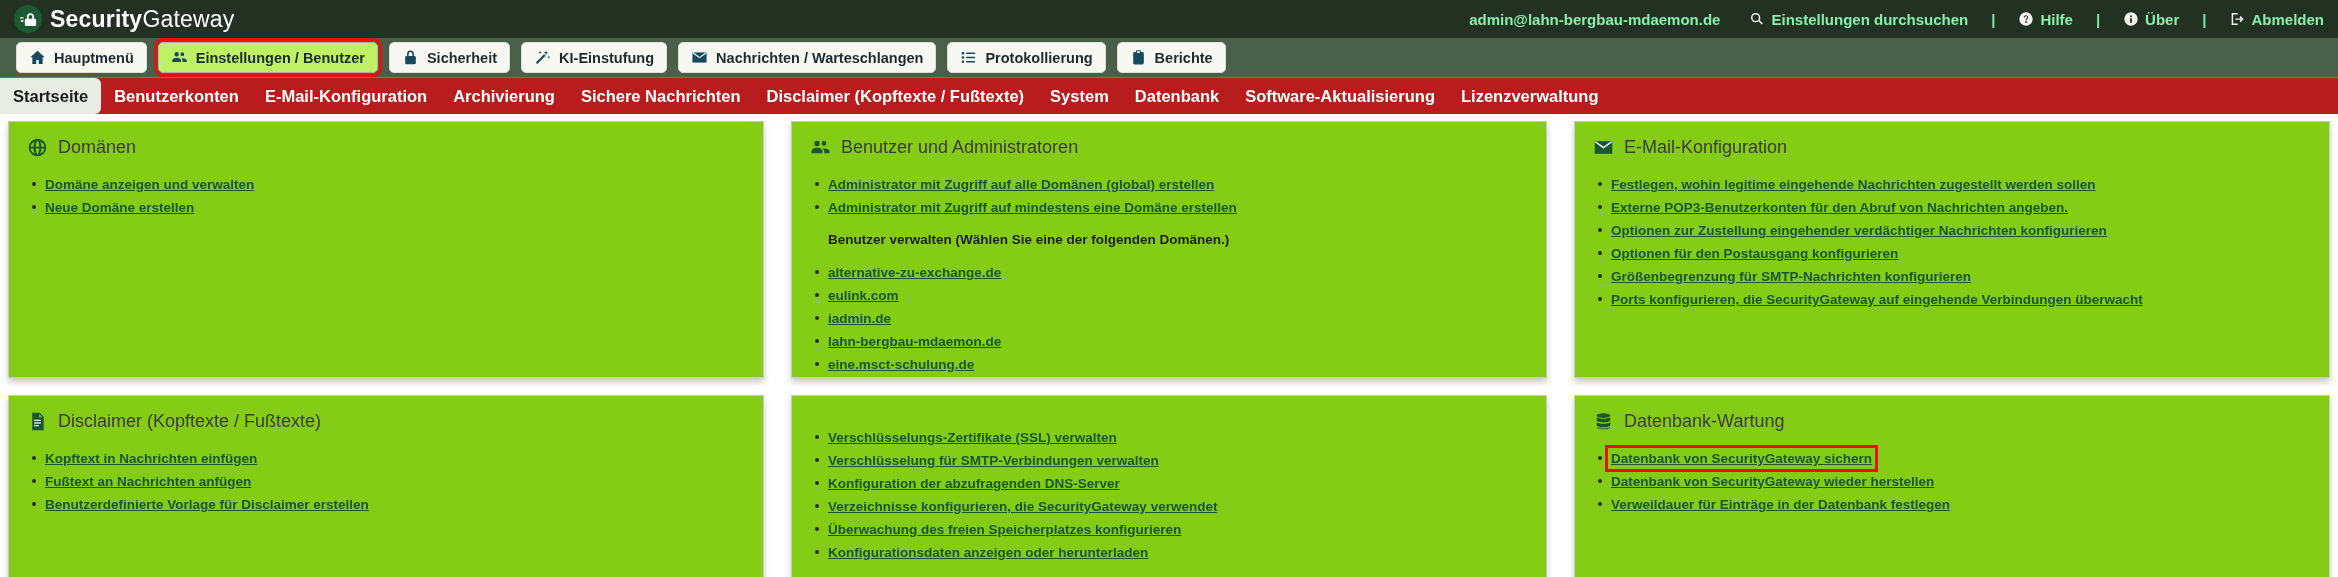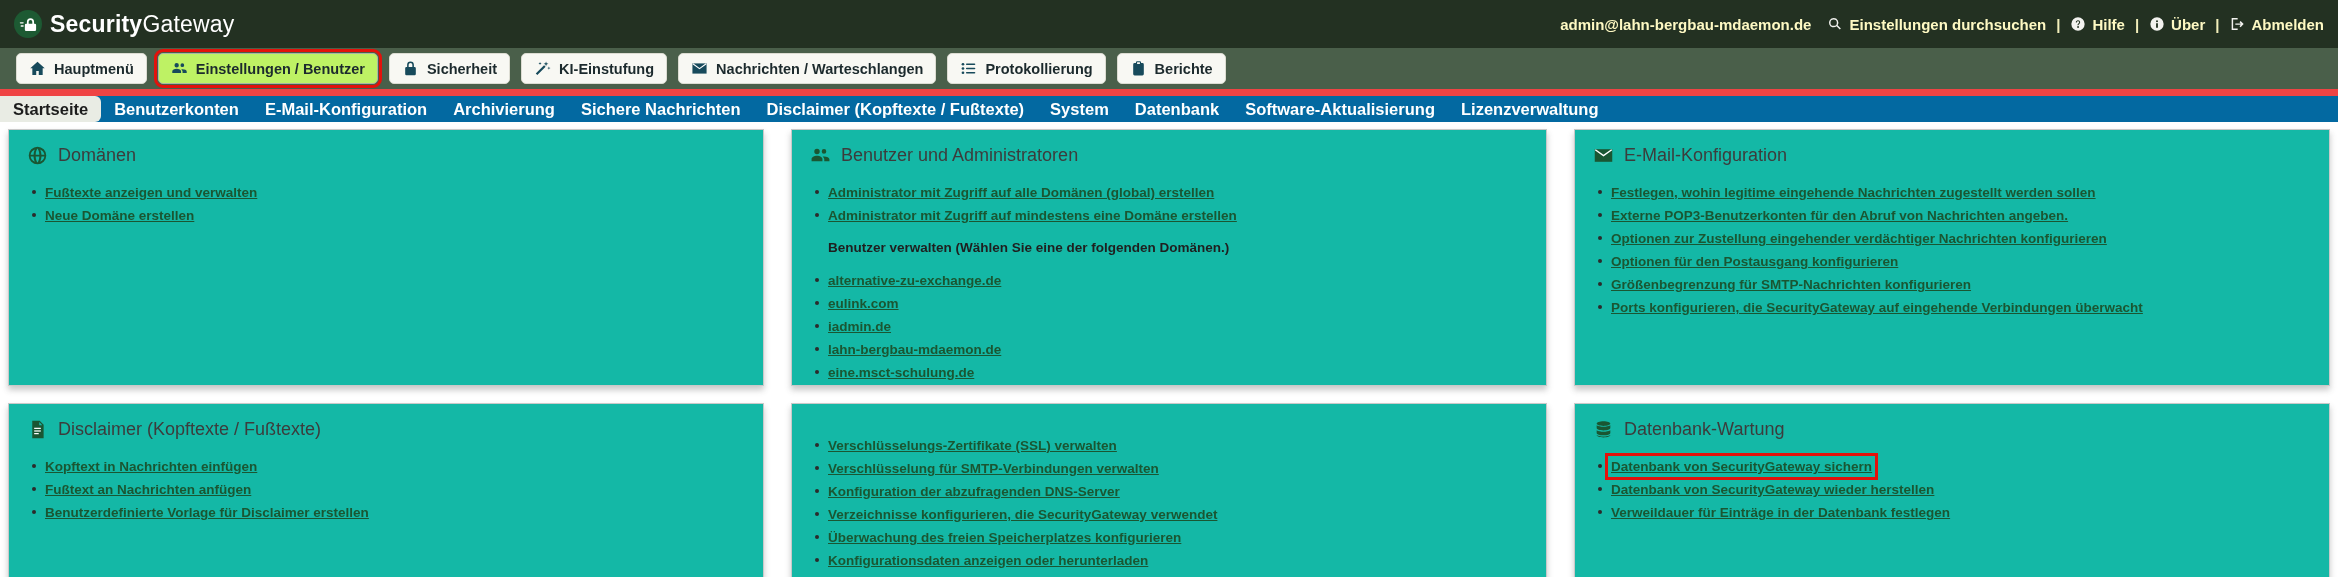--- a/index.html
+++ b/index.html
@@ -6,68 +6,68 @@
   body{
     width:2338px;height:577px;overflow:hidden;background:#ffffff;
     font-family:"Liberation Sans","DejaVu Sans",sans-serif;
     -webkit-font-smoothing:antialiased;
   }
   .icon{display:inline-flex;align-items:center;justify-content:center;flex:0 0 auto;}
   .icon svg{display:block;}
 
   
   .topbar{
-    height:48px;background:#233122;display:flex;align-items:center;
+    height:38px;background:#233122;display:flex;align-items:center;
     justify-content:space-between;padding:0 14px;box-sizing:border-box;
   }
   .brand{display:flex;align-items:center;gap:8px;}
   .logo-circle{width:28px;height:28px;border-radius:50%;background:#1d5a33;
     display:flex;align-items:center;justify-content:center;}
   .logo-circle svg{width:19px;height:19px;fill:#ffffff;}
   .brand-text{font-size:23px;color:#ffffff;letter-spacing:.2px;white-space:nowrap;}
   .brand-bold{font-weight:700;}
-  .topbar-right{display:flex;align-items:center;gap:10px;color:#fef9c3;
+  .topbar-right{display:flex;align-items:center;gap:23px;color:#86efac;
     font-size:15px;font-weight:600;white-space:nowrap;}
   .topbar-right .user-email{margin-right:6px;font-weight:600;}
   .topbar-right .icon svg{width:16px;height:16px;fill:#f2f2ef;}
   .tb-sep{opacity:.95;}
   .topbar-item{display:flex;align-items:center;gap:6px;cursor:pointer;}
 
   
   .toolbar{
-    height:48px;background:#4a5f4a;display:flex;align-items:center;gap:11px;
-    padding:0 16px;box-sizing:border-box;border-bottom:7px solid #ef4444;
+    height:40px;background:#4a5f4a;display:flex;align-items:center;gap:11px;
+    padding:0 16px;box-sizing:border-box;border-bottom:1px solid #ef4444;
   }
   .tb-btn{
     height:31px;background:#f8f8f3;border:1px solid #dcdcd2;border-radius:5px;
     display:flex;align-items:center;gap:8px;padding:0 12px;
     font-family:inherit;font-size:14.5px;font-weight:700;color:#1c2a2d;
     cursor:pointer;white-space:nowrap;
   }
   .tb-btn .icon svg{width:17px;height:17px;fill:#174a5b;}
   .tb-btn.active{background:#bef264;border-color:#a9b6a5;}
   .red-box{outline:3px solid #e3120b;outline-offset:1px;}
 
   
   .navbar{
-    height:26px;background:#0369a1;display:flex;align-items:stretch;
+    height:36px;background:#b91c1c;display:flex;align-items:stretch;
     font-size:16.5px;font-weight:700;
   }
   .nav-item{display:flex;align-items:center;padding:0 13px;color:#ffffff;
     text-decoration:none;white-space:nowrap;cursor:pointer;}
   .nav-item.active{background:#e9ece4;color:#1c1c1c;border-radius:0 6px 6px 0;}
 
   
   .content{padding:7px 8px 0;box-sizing:border-box;}
   .panels-row{display:flex;gap:27px;}
   .panels-row[data-row="0"]{margin-bottom:17px;}
   .panels-row[data-row="0"] .panel{height:257px;}
   .panels-row[data-row="1"] .panel{height:260px;}
   .panel{
-    flex:1 1 0;background:#14b8a6;border:1px solid #c9c9c9;
+    flex:1 1 0;background:#84cc16;border:1px solid #c9c9c9;
     box-shadow:0 4px 6px rgba(60,60,60,.28);
     padding:15px 18px;box-sizing:border-box;overflow:hidden;
   }
   .panel-title{display:flex;align-items:center;gap:10px;margin:0;
     font-size:18px;font-weight:400;color:#3c3c3c;line-height:21px;}
   .panel-title .icon svg{width:21px;height:21px;fill:#1a5632;}
   .panel-list{list-style:none;margin:18px 0 0;padding:0;}
   .link-item{position:relative;padding-left:18px;margin-top:6px;line-height:16px;}
   .link-item:first-child{margin-top:0;}
   .panel-link{color:#1a5632;font-weight:700;font-size:13.5px;
@@ -215,21 +215,21 @@
       <article class="panel">
         <h2 class="panel-title">
           <span class="icon">
             <svg viewBox="0 0 24 24">
               <path d="M12 2a10 10 0 1 0 0 20 10 10 0 0 0 0-20zm7.9 9h-3.4c-.1-2.3-.6-4.4-1.4-6a8.1 8.1 0 0 1 4.8 6zM12 4.1c.9 1.1 1.9 3.2 2.1 6.9H9.9c.2-3.7 1.2-5.8 2.1-6.9zM8.9 5a14 14 0 0 0-1.4 6H4.1A8.1 8.1 0 0 1 8.9 5zM4.1 13h3.4c.1 2.3.6 4.4 1.4 6a8.1 8.1 0 0 1-4.8-6zM12 19.9c-.9-1.1-1.9-3.2-2.1-6.9h4.2c-.2 3.7-1.2 5.8-2.1 6.9zm3.1-.9c.8-1.6 1.3-3.7 1.4-6h3.4a8.1 8.1 0 0 1-4.8 6z"></path>
             </svg>
           </span>
           <span>Domänen</span>
         </h2>
         <ul class="panel-list">
-          <li class="link-item"><a href="#" class="panel-link">Fußtexte anzeigen und verwalten</a></li>
+          <li class="link-item"><a href="#" class="panel-link">Domäne anzeigen und verwalten</a></li>
           <li class="link-item"><a href="#" class="panel-link">Neue Domäne erstellen</a></li>
         </ul>
       </article>
       <article class="panel">
         <h2 class="panel-title">
           <span class="icon">
             <svg viewBox="0 0 24 24">
               <path d="M8 10.5a3.1 3.1 0 1 0 0-6.2 3.1 3.1 0 0 0 0 6.2zm8-.6a2.6 2.6 0 1 0 0-5.2 2.6 2.6 0 0 0 0 5.2zM8 12.3c-3.2 0-6.2 1.6-6.2 3.6v2.6h12.4v-2.6c0-2-3-3.6-6.2-3.6zm8 .9c-.5 0-1 .05-1.5.15 1.1.8 1.8 1.8 1.8 2.95v2.2h5.9v-2.2c0-1.8-2.8-3.1-6.2-3.1z"></path>
             </svg>
           </span>

